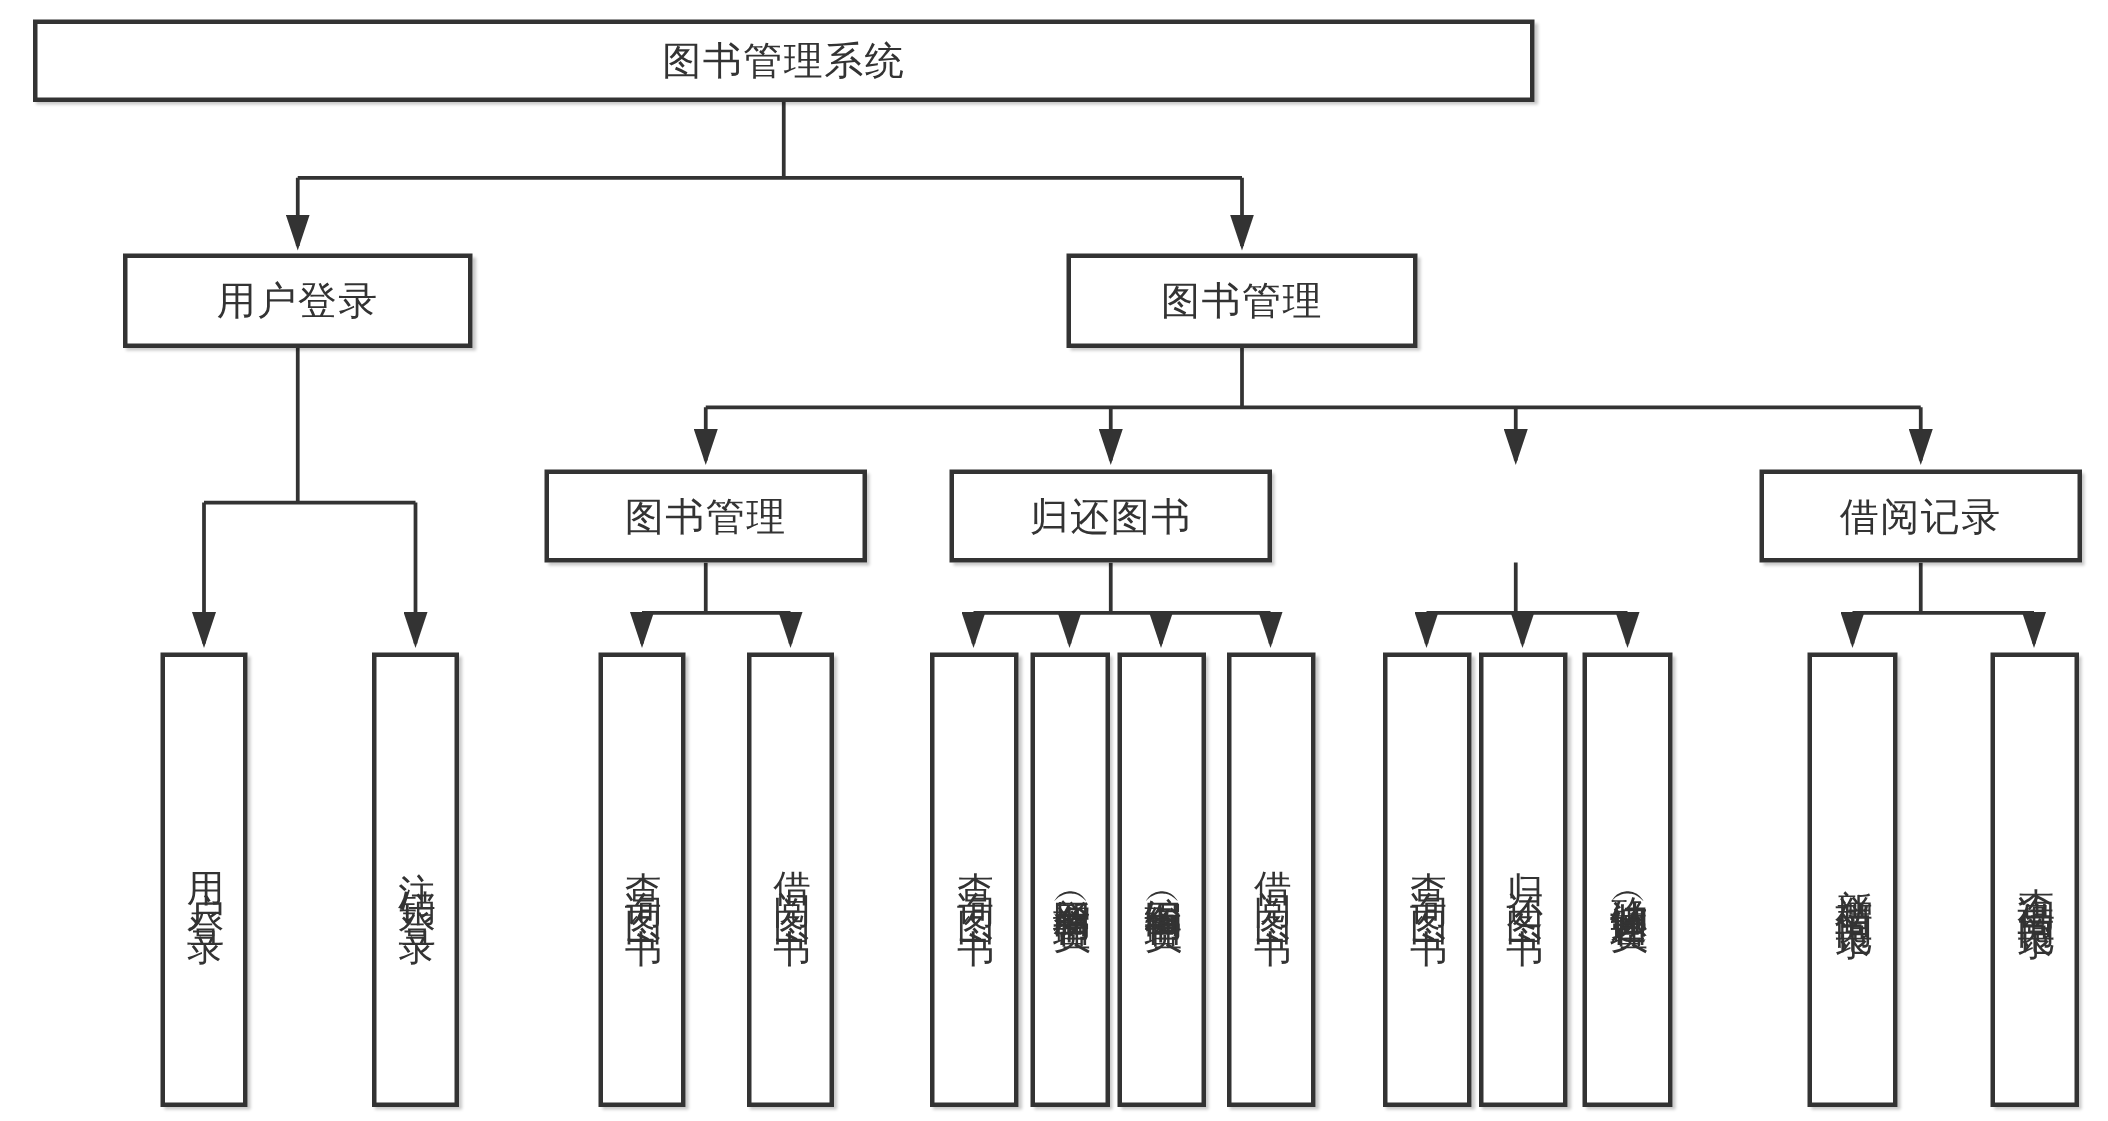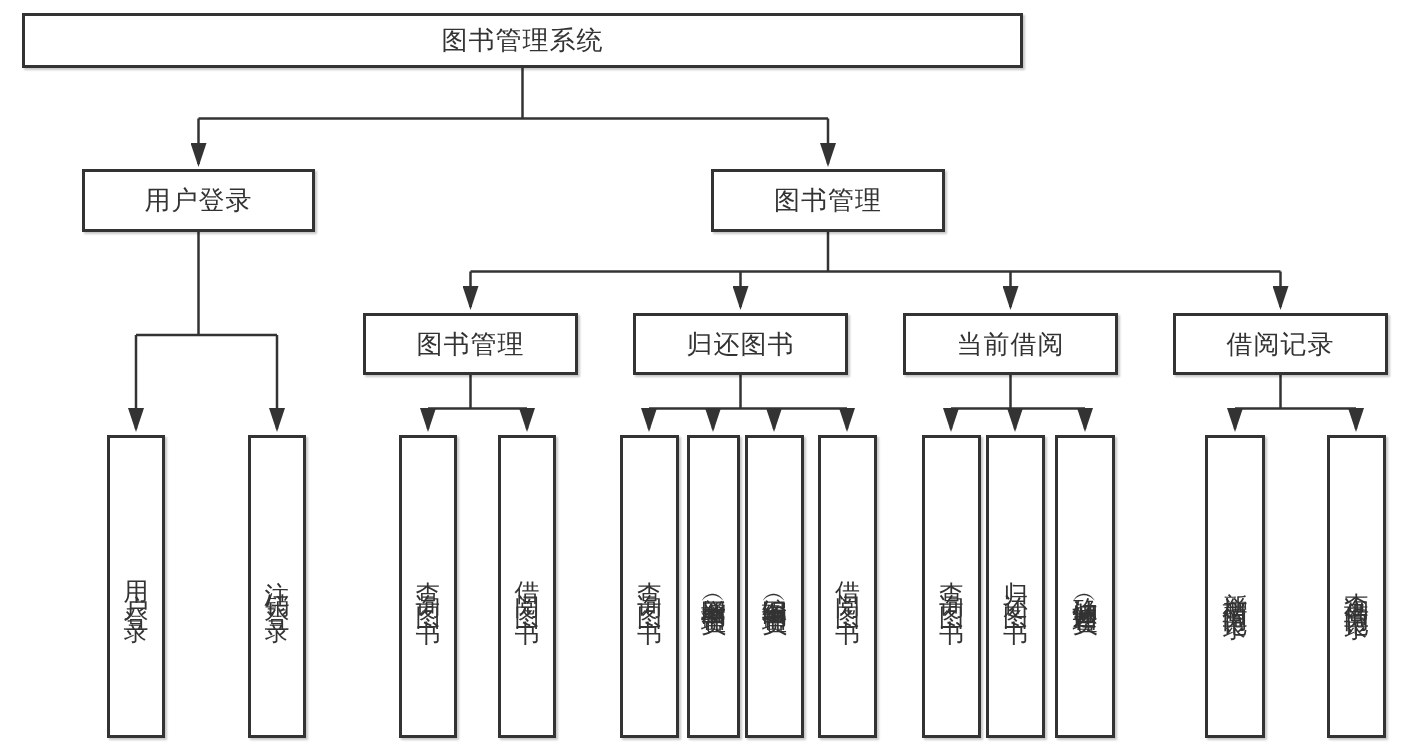--- a/index.html
+++ b/index.html
@@ -104,21 +104,20 @@
     <line x1="1356" y1="408.5" x2="1356" y2="429" marker-end="url(#arrow)"></line>
   </svg>
 
   <div class="node h" style="left:22px;top:13px;width:1001px;height:55px">图书管理系统</div>
 
   <div class="node h" style="left:82px;top:169px;width:233px;height:63px">用户登录</div>
   <div class="node h" style="left:711px;top:169px;width:234px;height:63px">图书管理</div>
 
   <div class="node h" style="left:363px;top:313px;width:215px;height:62px">图书管理</div>
   <div class="node h" style="left:633px;top:313px;width:215px;height:62px">归还图书</div>
-  <div class="node h" style="left:903px;top:313px;width:215px;height:62px">当前借阅</div>
   <div class="node h" style="left:1173px;top:313px;width:215px;height:62px">借阅记录</div>
 
   <div class="node v v4" style="left:107px;top:435px;width:58px;height:303px">
     <span class="vtext">用户登录</span>
   </div>
   <div class="node v v4" style="left:248px;top:435px;width:58px;height:303px">
     <span class="vtext">注销登录</span>
   </div>
 
   <div class="node v v4" style="left:399px;top:435px;width:58px;height:303px">

